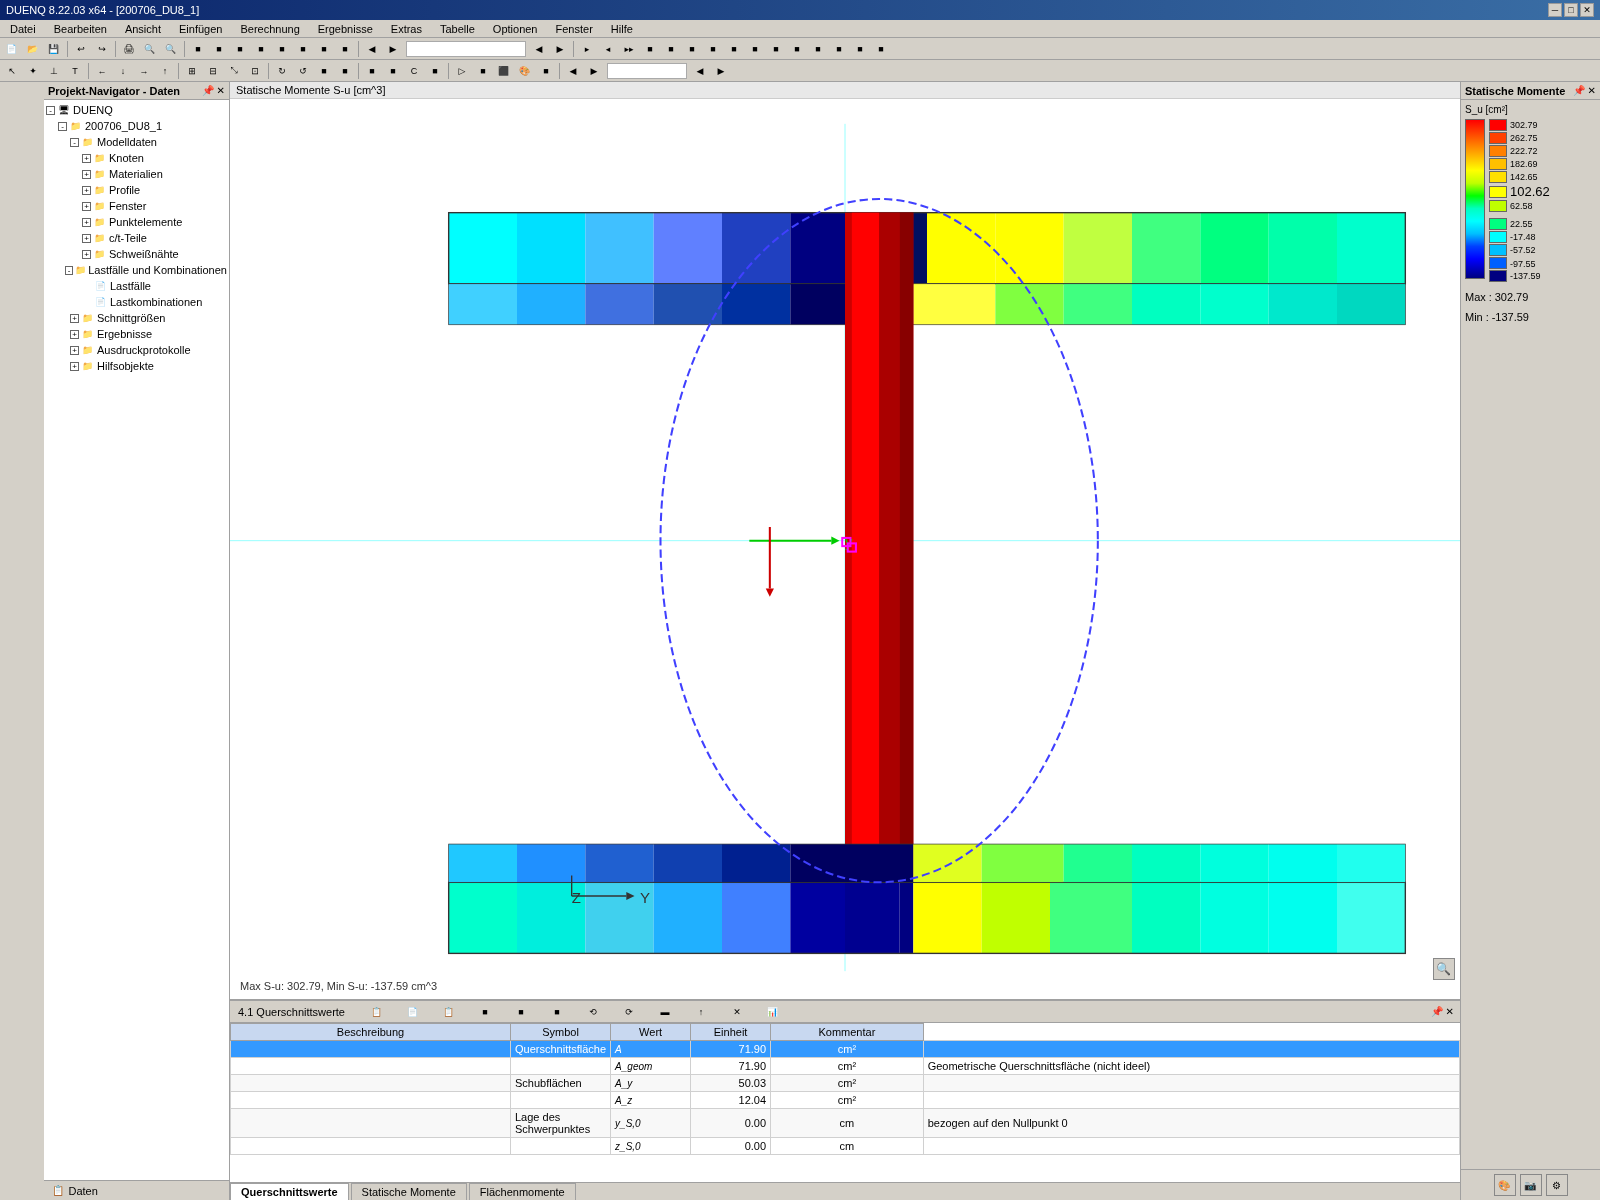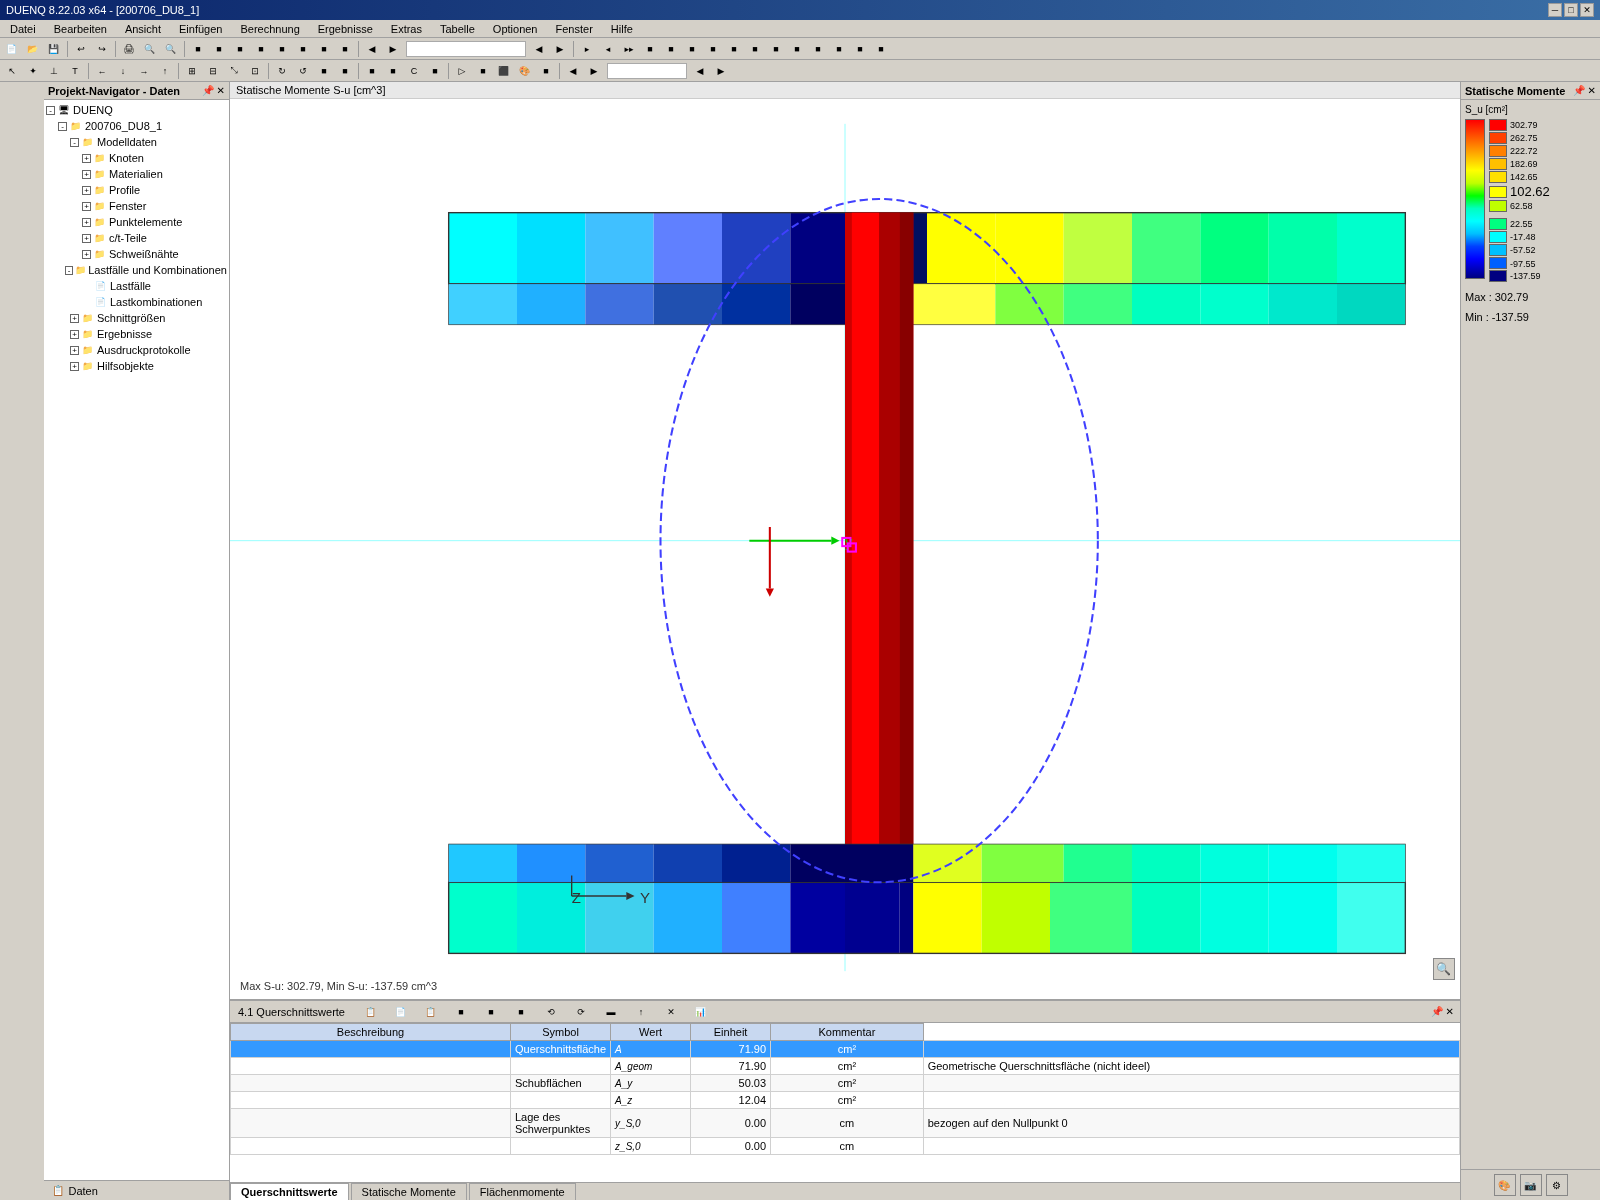--- a/index.html
+++ b/index.html
@@ -165,21 +165,21 @@
     }
     .bottom-toolbar {
       height: 22px;
       background: #d4d0c8;
       display: flex;
       align-items: center;
       border-bottom: 1px solid #a0a0a0;
       padding: 1px 2px;
       justify-content: space-between;
     }
-    .bottom-toolbar-left { display: flex; gap: 10px; align-items: center; }
+    .bottom-toolbar-left { display: flex; gap: 16px; align-items: center; }
     .section-title { font-size: 11px; padding: 0 6px; }
 
     .table-container {
       flex: 1;
       overflow-y: auto;
       background: white;
     }
     table {
       width: 100%;
       border-collapse: collapse;

